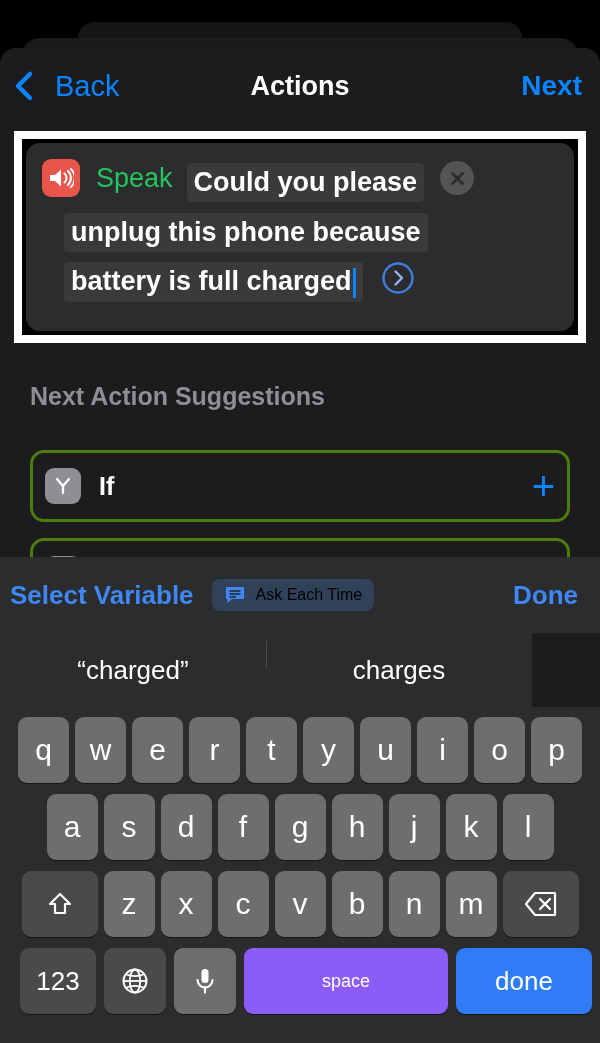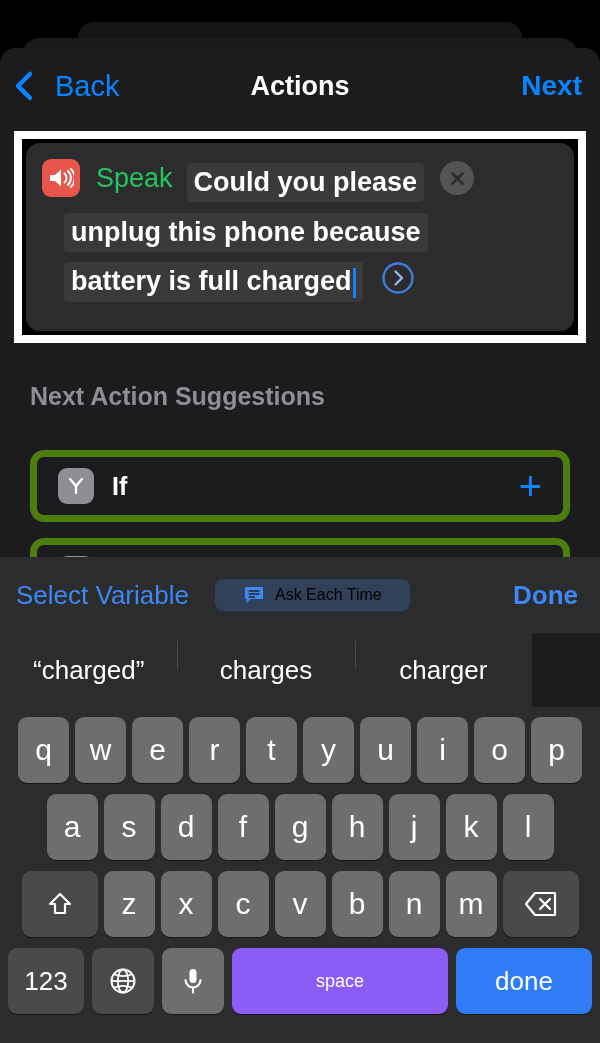--- a/index.html
+++ b/index.html
@@ -90,22 +90,22 @@
     vertical-align:middle; margin-left:1px;
   }
 
   
   .sect-header {
     position:absolute; left:30px; top:382px;
     color:#8e8e93; font-size:25px; font-weight:700;
   }
   .sugg-card {
     position:absolute; left:30px; width:540px; height:72px;
-    border:7px solid #4d7c0f; border-radius:14px;
-    display:flex; align-items:center; padding:0 21px;
+    border:3px solid #4d7c0f; border-radius:14px;
+    display:flex; align-items:center; padding:0 12px;
   }
   .sugg-1 { top:450px; }
   .sugg-2 { top:538px; }
   .sugg-icon {
     width:36px; height:36px; border-radius:9px; background:#8e8e93;
     display:flex; align-items:center; justify-content:center; flex:0 0 auto;
   }
   .sugg-label {
     color:#fff; font-size:25px; font-weight:700; margin-left:18px;
   }
@@ -117,24 +117,24 @@
   
   .kb-toolbar {
     position:absolute; left:0; top:557px; width:600px; height:76px;
     background:#2a2c2e;
     display:flex; align-items:center;
   }
   .tb-item {
     color:#3f87f5; font-size:26px; font-weight:600; cursor:pointer;
     white-space:nowrap;
   }
-  .tb-select { margin-left:16px; font-weight:400; }
+  .tb-select { margin-left:10px; font-weight:700; }
   .tb-ask {
     display:flex; align-items:center; gap:10px;
-    margin-left:26px; background:#32415a; padding:6px 28px; border-radius:8px;
+    margin-left:18px; background:#32415a; padding:6px 12px; border-radius:8px;
   }
   .tb-done { margin-left:auto; margin-right:22px; font-weight:700; }
 
   
   .pred-bar {
     position:absolute; left:0; top:633px; width:532px; height:74px;
     background:#2c2c2e; display:flex; align-items:center;
   }
   .pred {
     flex:1; text-align:center; color:#fff; font-size:26px;
@@ -147,21 +147,21 @@
 
   
   .keyboard {
     position:absolute; left:0; top:707px; width:600px; height:336px;
     background:#2c2c2e;
   }
   .krow { display:flex; align-items:center; justify-content:center; }
   .krow1 { padding-top:10px; gap:6px; }
   .krow2 { padding-top:11px; gap:6px; }
   .krow3 { padding-top:11px; gap:6px; padding-left:8px; padding-right:8px; }
-  .krow4 { padding-top:11px; gap:8px; padding-left:8px; padding-right:8px; }
+  .krow4 { padding-top:11px; gap:8px; padding-left:20px; padding-right:8px; }
   .key {
     width:51px; height:66px; background:#6e6e70; border-radius:9px;
     color:#fff; font-size:30px; display:flex; align-items:center;
     justify-content:center; cursor:pointer;
     box-shadow:0 1px 0 rgba(0,0,0,0.5);
   }
   .kspecial { background:#4a4a4c; }
   .kshift { width:76px; }
   .kback  { width:76px; }
   .k123   { width:76px; height:66px; font-size:26px; }
@@ -256,21 +256,20 @@
         <line x1="5.5" y1="12" x2="12" y2="12" stroke="#2a2c2e" stroke-width="1.6"></line>
       </svg>
       <span>Ask Each Time</span>
     </div>
     <div class="tb-item tb-done">Done</div>
   </div>
 
   <div class="pred-bar">
     <div class="pred">“charged”</div>
     <div class="pred">charges</div>
-    <div class="pred">charger</div>
   </div>
 
   <div class="keyboard">
 
     <div class="krow krow1">
       <div class="key">q</div>
       <div class="key">w</div>
       <div class="key">e</div>
       <div class="key">r</div>
       <div class="key">t</div>

